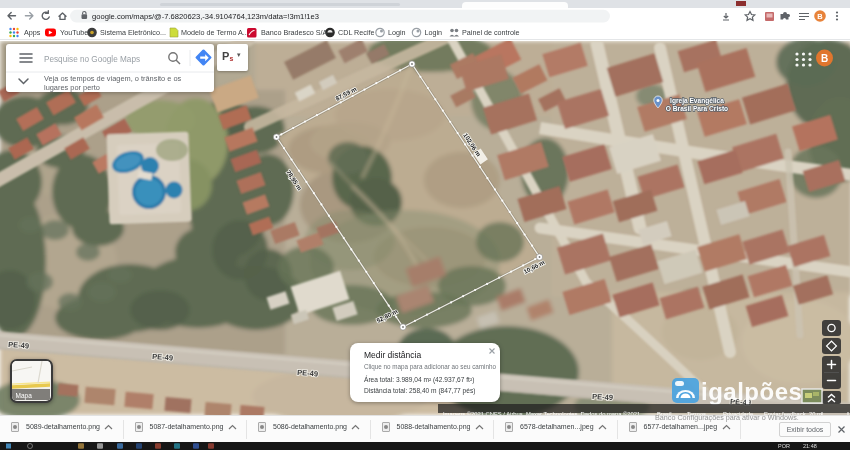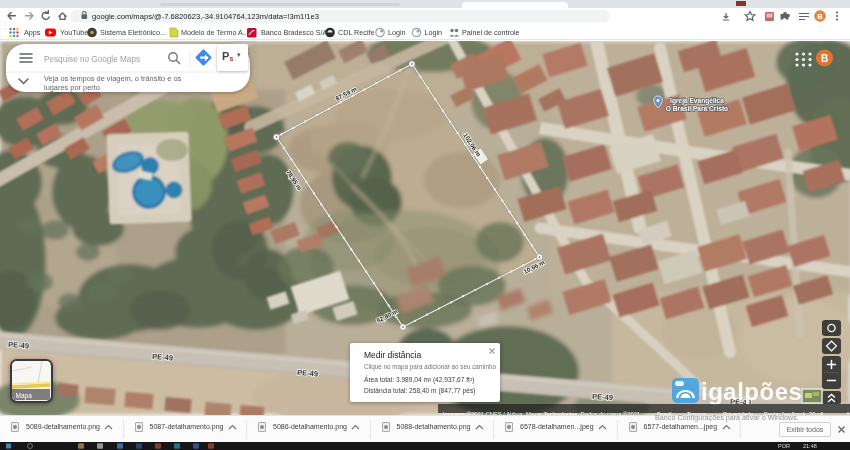--- a/index.html
+++ b/index.html
@@ -360,21 +360,21 @@
     <text x="8" y="347" transform="rotate(4 8 347)" font-size="7.5" font-weight="bold" fill="#3a3a3a" stroke="#efece4" stroke-width="1.8" paint-order="stroke" font-family="Liberation Sans, sans-serif">PE-49</text>
     <text x="152" y="359" transform="rotate(4 152 359)" font-size="7.5" font-weight="bold" fill="#3a3a3a" stroke="#efece4" stroke-width="1.8" paint-order="stroke" font-family="Liberation Sans, sans-serif">PE-49</text>
     <text x="297" y="375" transform="rotate(4 297 375)" font-size="7.5" font-weight="bold" fill="#3a3a3a" stroke="#efece4" stroke-width="1.8" paint-order="stroke" font-family="Liberation Sans, sans-serif">PE-49</text>
     <text x="592" y="399" transform="rotate(3 592 399)" font-size="7.5" font-weight="bold" fill="#3a3a3a" stroke="#efece4" stroke-width="1.8" paint-order="stroke" font-family="Liberation Sans, sans-serif">PE-49</text>
     <text x="730" y="404" transform="rotate(3 730 404)" font-size="7.5" font-weight="bold" fill="#3a3a3a" stroke="#efece4" stroke-width="1.8" paint-order="stroke" font-family="Liberation Sans, sans-serif">PE-49</text>
     <path d="M658,96 a4.2,4.2 0 0 1 4.2,4.2 c0,3.2 -4.2,7.8 -4.2,7.8 c0,0 -4.2,-4.6 -4.2,-7.8 a4.2,4.2 0 0 1 4.2,-4.2 z" fill="#6991c9" stroke="#fff" stroke-width="0.7"></path>
     <circle cx="658" cy="100.4" r="1.5" fill="#fff"></circle>
     <text x="697" y="103" text-anchor="middle" font-size="6.6" font-weight="bold" fill="#fff" stroke="#55606a" stroke-width="1.5" paint-order="stroke" font-family="Liberation Sans, sans-serif">Igreja Evangélica</text>
     <text x="697" y="111" text-anchor="middle" font-size="6.6" font-weight="bold" fill="#fff" stroke="#55606a" stroke-width="1.5" paint-order="stroke" font-family="Liberation Sans, sans-serif">O Brasil Para Cristo</text>
 </svg>
-<div class="abs" style="left:6px;top:44px;width:244px;height:48px;background:#fff;border-radius:19px;box-shadow:0 1px 4px rgba(0,0,0,.3)">
+<div class="abs" style="left:6px;top:44px;width:208px;height:48px;background:#fff;border-radius:3px;box-shadow:0 1px 4px rgba(0,0,0,.3)">
 <svg width="208" height="48" viewBox="0 0 208 48">
 <g stroke="#5f6368" stroke-width="1.6" stroke-linecap="round">
         <path d="M14,10 h12 M14,14 h12 M14,18 h12"></path>
       </g>
 <text x="38" y="17.5" font-size="8.2" fill="#9aa0a6" font-family="Liberation Sans,sans-serif">Pesquise no Google Maps</text>
 <circle cx="167" cy="13" r="4.2" fill="none" stroke="#757575" stroke-width="1.4"></circle>
       <line x1="170" y1="16" x2="174" y2="20" stroke="#757575" stroke-width="1.4"></line>
 <line x1="184" y1="6" x2="184" y2="22" stroke="#e8eaed" stroke-width="1"></line>
 <rect x="191.5" y="7.5" width="12" height="12" rx="1.2" fill="#4285f4" transform="rotate(45 197.5 13.5)"></rect>
 <path d="M194,14.5 h5 v2.5 l3.5,-3.5 l-3.5,-3.5 v2.2 h-5 z" fill="#fff" transform="translate(0.2,0.3)"></path>
@@ -449,21 +449,21 @@
 <g font-size="5.8" fill="#ffffff" font-family="Liberation Sans,sans-serif">
 <text x="5" y="6.8">Imagens ©2021 CNES / Airbus, Maxar Technologies, Dados do mapa ©2021</text>
 <text x="219" y="6.8">Brasil</text>
         <text x="249" y="6.8">Termos</text>
         <text x="285" y="6.8">Privacidade</text>
 <text x="326" y="6.8">Enviar feedback</text>
         <text x="371" y="6.8">20 m</text>
 </g>
 <path d="M384,3 v3.5 h26 v-3.5" stroke="#fff" stroke-width="1" fill="none"></path>
 </svg></div>
-<div class="abs" style="left:350px;top:343px;width:150px;height:59px;background:#fff;border-radius:2px;box-shadow:0 1px 4px rgba(0,0,0,.35)">
+<div class="abs" style="left:350px;top:343px;width:150px;height:59px;background:#fff;border-radius:8px;box-shadow:0 1px 4px rgba(0,0,0,.35)">
 <div class="abs" style="left:14px;top:7px;font-size:8.5px;color:#202124">Medir distância</div>
 <div class="abs" style="left:14px;top:20px;font-size:6.3px;color:#70757a;white-space:nowrap">Clique no mapa para adicionar ao seu caminho</div>
 <div class="abs" style="left:14px;top:33px;font-size:6.6px;color:#3c4043;white-space:nowrap">Área total: 3.989,04 m² (42.937,67 ft²)</div>
 <div class="abs" style="left:14px;top:44px;font-size:6.6px;color:#3c4043;white-space:nowrap">Distância total: 258,40 m (847,77 pés)</div>
 <svg class="abs" style="right:4px;top:4px" width="8" height="8" viewBox="0 0 8 8">
       <path d="M1.5,1.5 L6.5,6.5 M6.5,1.5 L1.5,6.5" stroke="#9aa0a6" stroke-width="1.1"></path>
     </svg>
 </div>
 <div class="abs" style="left:655px;top:413px;font-size:7.2px;color:rgba(138,138,138,0.9);z-index:30">Banco Configurações para ativar o Windows.</div>
 <div class="abs" style="left:0;top:415px;width:850px;height:27px;background:#fbfbfb;border-top:1px solid #e2e2e2;z-index:20">

